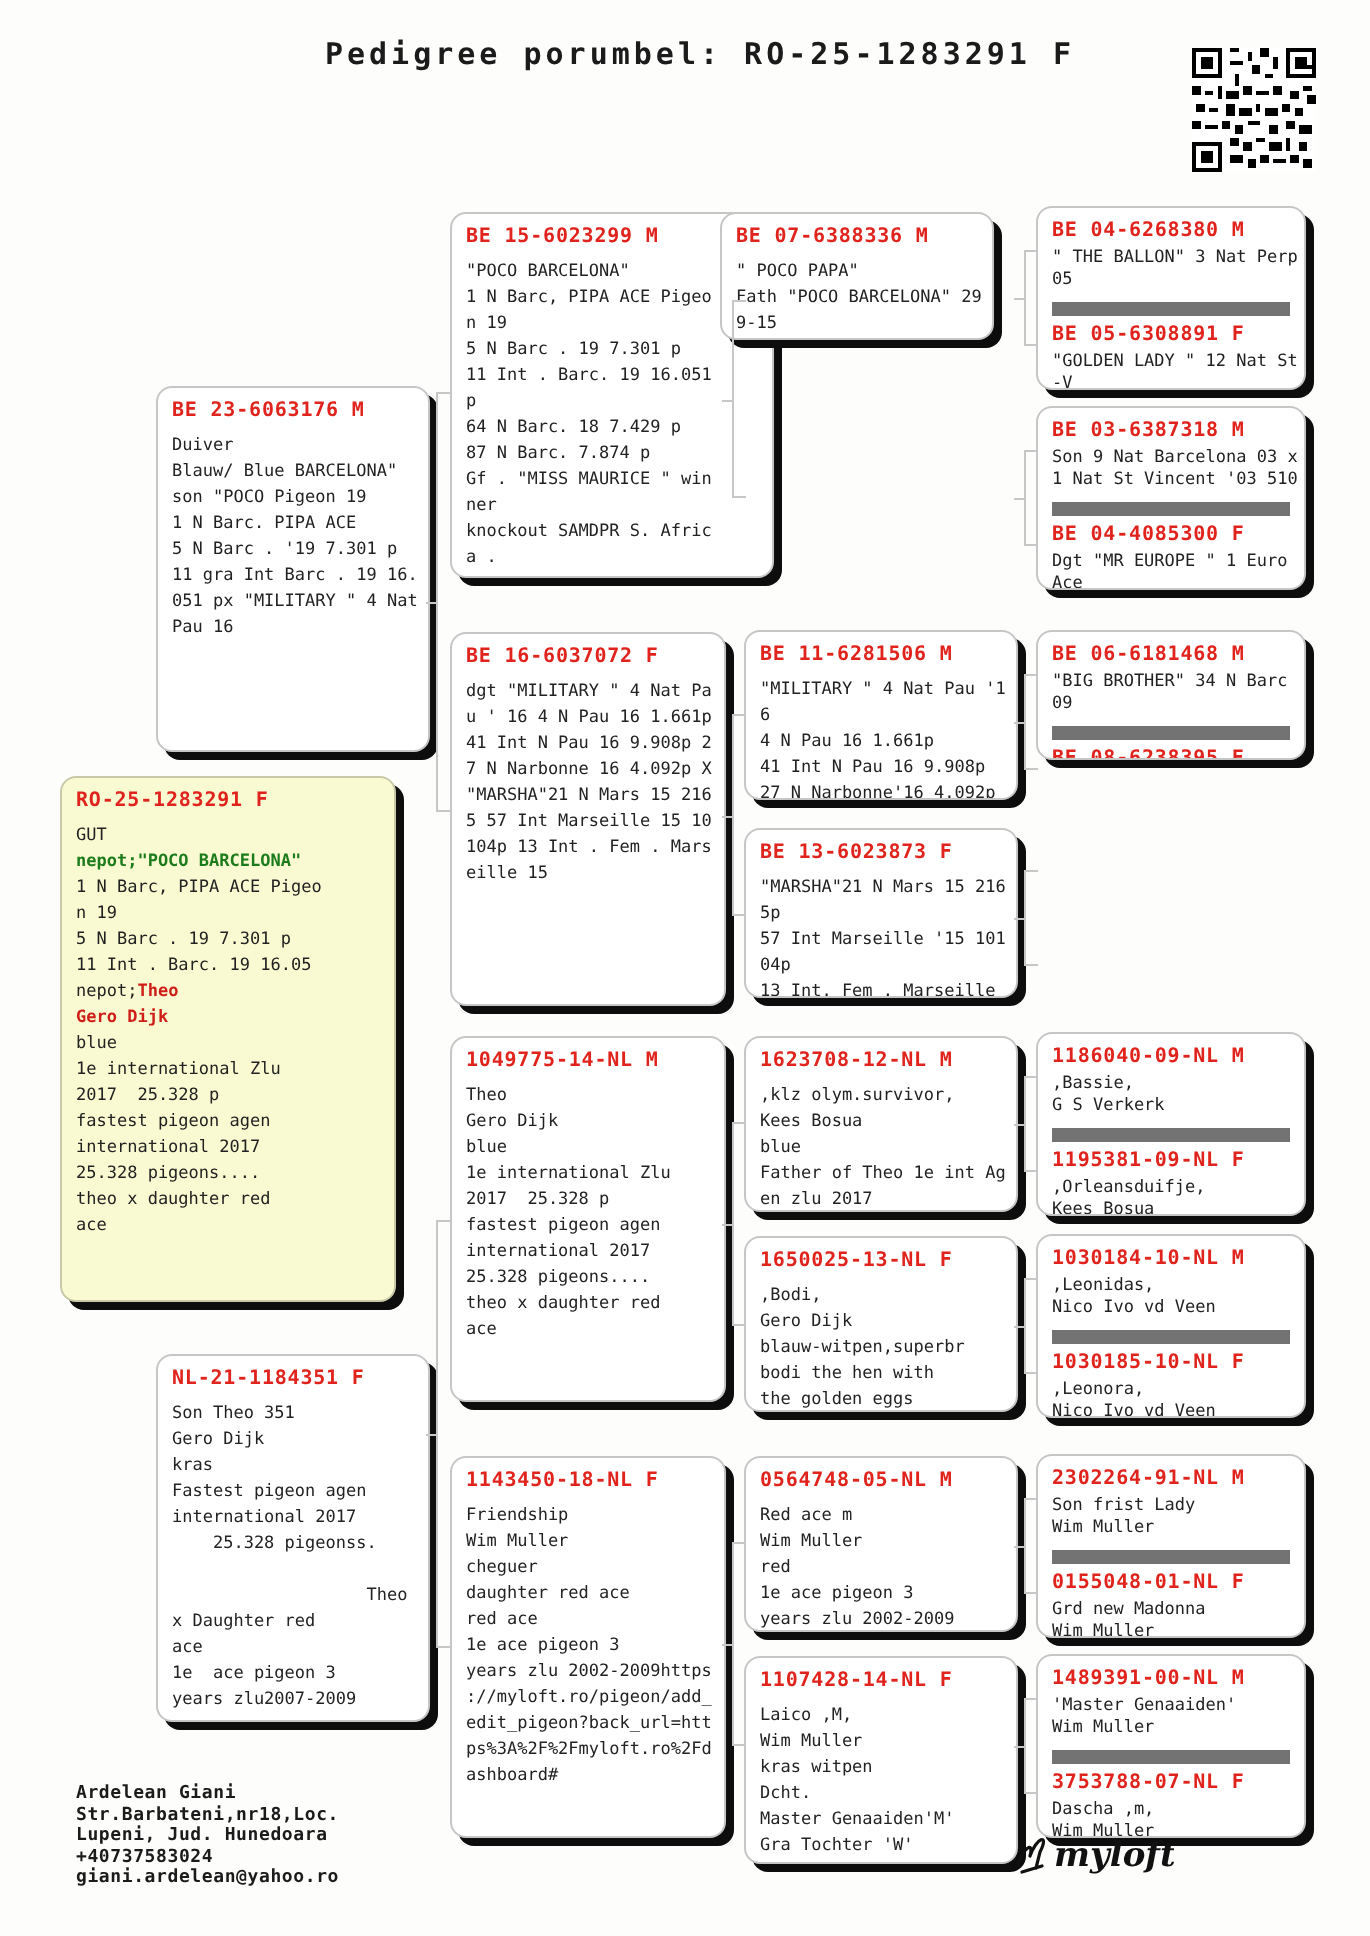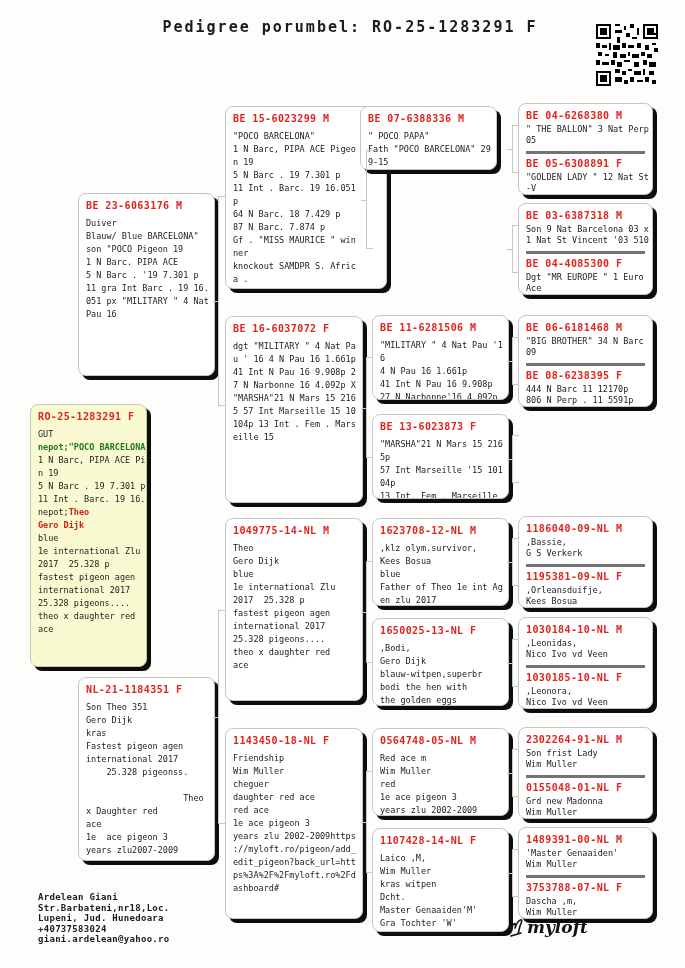--- a/index.html
+++ b/index.html
@@ -9,21 +9,21 @@
          font-size:15px;font-weight:bold;letter-spacing:2px;white-space:pre;}
   .qr{position:absolute;left:596px;top:24px;width:62px;height:62px;}
   .card{position:absolute;background:#fff;border:1.5px solid #c6c6c6;border-radius:8px;
         box-shadow:4px 4px 0 0 #0d0d0d;padding:6px 7px;box-sizing:border-box;overflow:hidden;}
   .card.subject{background:#fafad2;border-color:#c9c9a8;}
   .ring{color:#e0231c;font-weight:bold;font-size:10px;letter-spacing:.4px;
         margin:0 0 6px 0;white-space:pre;}
   .body{font-size:8.5px;line-height:13px;white-space:pre;color:#222;}
   .g4 .ring{margin-bottom:3px;}
   .g4 .body{line-height:11px;}
-  .g4 .entry2{border-top:3px solid #737373;margin-top:5px;padding-top:4px;}
+  .g4 .entry2{border-top:7px solid #737373;margin-top:5px;padding-top:4px;}
   .green{color:#1c7c1c;font-weight:bold;}
   .redb{color:#cf1d17;font-weight:bold;}
   .bracket{position:absolute;border-left:1.5px solid #c7c7c7;border-top:1.5px solid #c7c7c7;
            border-bottom:1.5px solid #c7c7c7;width:6px;}
   .bracket::after{content:"";position:absolute;left:-6px;top:50%;width:5px;
                   border-top:1.5px solid #c7c7c7;}
   .owner{position:absolute;left:38px;top:892px;font-size:9px;line-height:10.5px;
          font-weight:bold;white-space:pre;letter-spacing:.3px;}
   .brand{position:absolute;left:500px;top:908px;width:158px;text-align:right;}
   .brand .url{font-family:"Liberation Serif",serif;font-style:italic;font-weight:bold;
@@ -106,21 +106,21 @@
     <div class="body">Duiver
 Blauw/ Blue BARCELONA"
 son "POCO Pigeon 19
 1 N Barc. PIPA ACE
 5 N Barc . '19 7.301 p
 11 gra Int Barc . 19 16.
 051 px "MILITARY " 4 Nat
 Pau 16</div>
   </div>
 
-  <div class="card subject" style="left:30px;top:404px;width:117px;height:263px">
+  <div class="card subject" style="left:30px;top:388px;width:168px;height:263px">
     <div class="ring">RO-25-1283291 F</div>
     <div class="body"><span>GUT
 </span><span class="green">nepot;"POCO BARCELONA"</span><span>
 1 N Barc, PIPA ACE Pigeo
 n 19
 5 N Barc . 19 7.301 p
 11 Int . Barc. 19 16.05
 </span><span>nepot;</span><span class="redb">Theo
 Gero Dijk</span><span>
 blue
@@ -283,21 +283,21 @@
       <div class="ring">BE 03-6387318 M</div>
       <div class="body">Son 9 Nat Barcelona 03 x
 1 Nat St Vincent '03 510</div>
     </div>
     <div class="entry2">
       <div class="ring">BE 04-4085300 F</div>
       <div class="body">Dgt "MR EUROPE " 1 Euro
 Ace</div>
     </div>
   </div>
-  <div class="card g4" style="left:518px;top:315px;width:135px;height:92px">
+  <div class="card g4" style="left:518px;top:315px;width:135px;height:65px">
     <div>
       <div class="ring">BE 06-6181468 M</div>
       <div class="body">"BIG BROTHER" 34 N Barc
 09</div>
     </div>
     <div class="entry2">
       <div class="ring">BE 08-6238395 F</div>
       <div class="body">444 N Barc 11 12170p
 806 N Perp . 11 5591p</div>
     </div>

